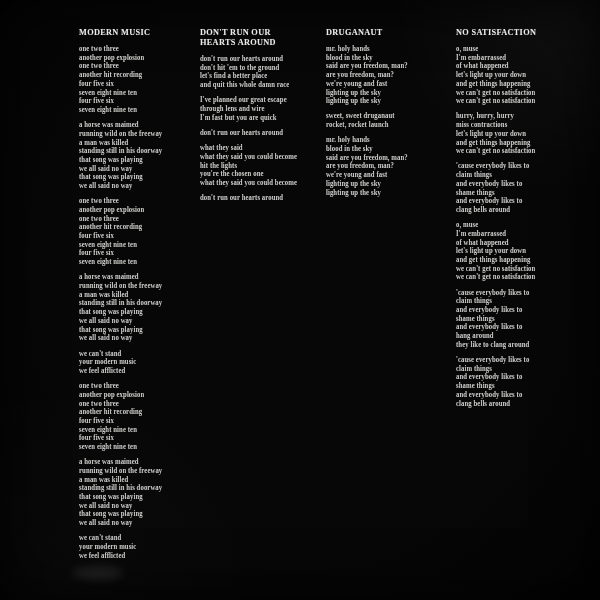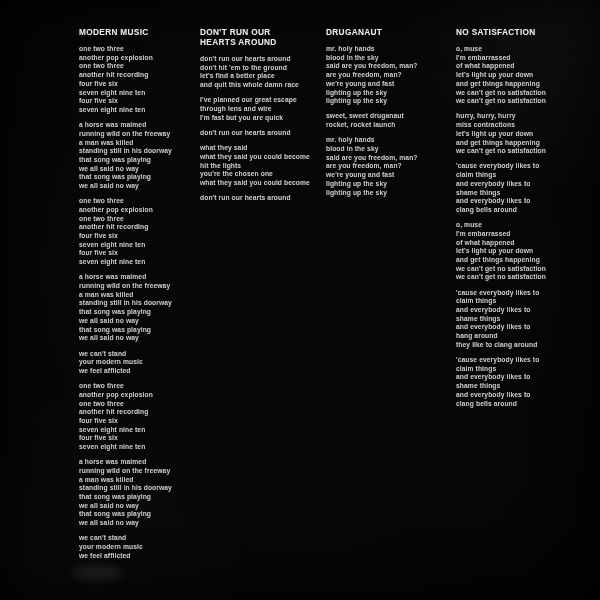--- a/index.html
+++ b/index.html
@@ -13,21 +13,21 @@
   .sheet {
     position: absolute;
     inset: 0;
     width: 600px;
     height: 600px;
     background:
       radial-gradient(circle at 96% 2%, rgba(255,255,255,0.045), rgba(255,255,255,0) 22%),
       radial-gradient(circle at 10% 96%, rgba(255,255,255,0.02), rgba(255,255,255,0) 25%),
       radial-gradient(ellipse at 50% 45%, #070707 60%, #030303 100%);
     background-color: var(--bg, #050505);
-    font-family: Liberation Sans, sans-serif;
+    font-family: Liberation Serif, serif;
     box-shadow: inset 0 0 60px rgba(0,0,0,0.8);
   }
   .col {
     position: absolute;
     top: 27px;
     width: 140px;
     transform: scaleX(0.92);
     transform-origin: 0 0;
   }
   .col-1 { left: 79px; }

